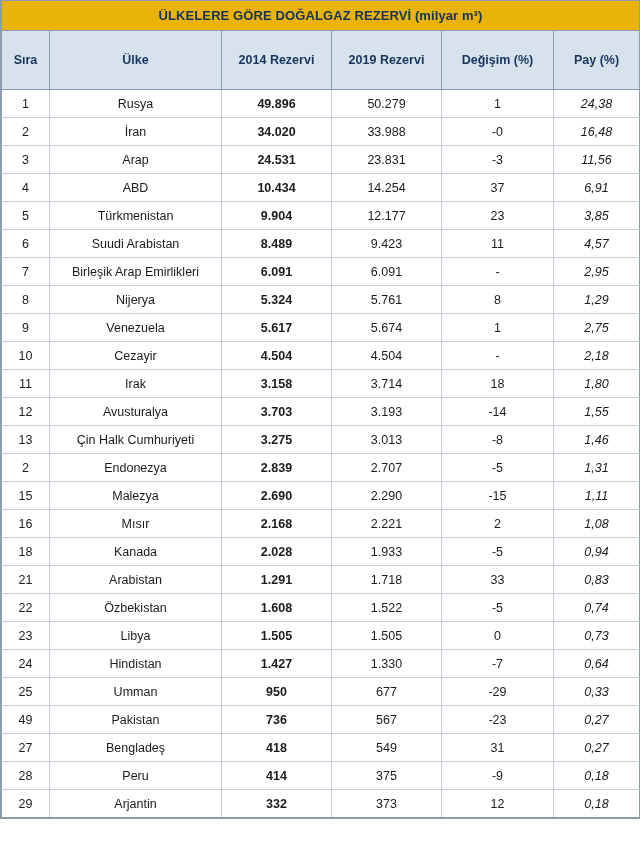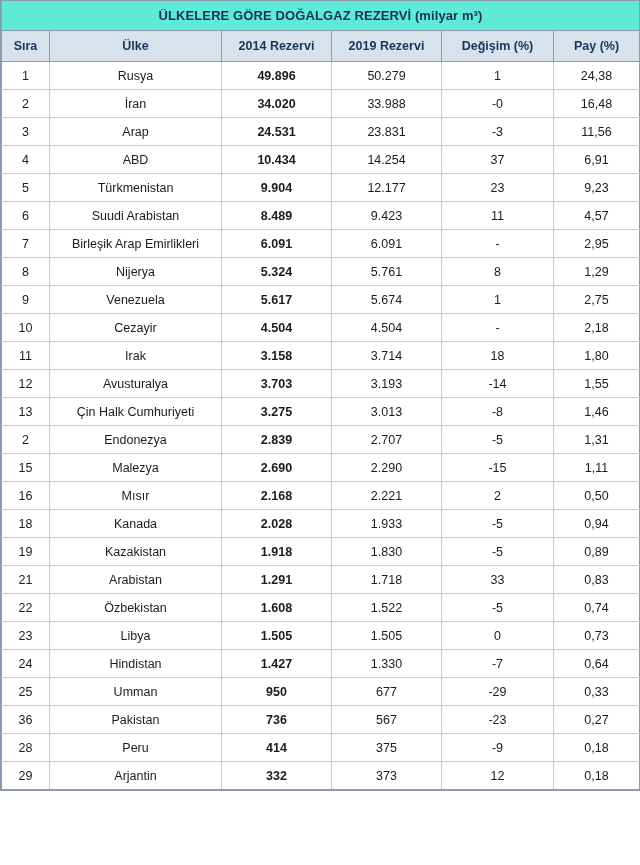--- a/index.html
+++ b/index.html
@@ -19,36 +19,36 @@
     box-sizing: border-box;
     border: 1px solid #8c9bb0;
     border-top: none;
   }
   table.reserves {
     width: 100%;
     border-collapse: collapse;
     table-layout: fixed;
   }
   caption.title {
-    background: #5eead4;
+    background: #eab308;
     color: #14325c;
     font-size: 13px;
     font-weight: bold;
     text-align: center;
     padding: 7px 4px 7px;
     border: 1px solid #8c9bb0;
     border-bottom: none;
     letter-spacing: 0.1px;
   }
   table.reserves th {
     background: #d8e2ec;
     color: #15355f;
     font-size: 12.5px;
     font-weight: bold;
-    padding: 8px 6px;
+    padding: 22px 6px;
     border: 1px solid #8c9bb0;
     text-align: center;
     white-space: nowrap;
     margin-top: 33px;
   }
   table.reserves td {
     font-size: 12.5px;
     padding: 4px 6px;
     border: 1px solid #c3ccd8;
     text-align: center;
@@ -68,21 +68,21 @@
   .col-2014   { width: 110px; }
   .col-2019   { width: 110px; }
   .col-change { width: 112px; }
   .col-share  { width: 86px; }
 
   td.c-rank   { text-align: center; }
   td.c-country{ text-align: center; }
   td.c-2014   { text-align: center; font-weight: bold; }
   td.c-2019   { text-align: center; }
   td.c-change { text-align: right; padding-right: 24px; }
-  td.c-share  { text-align: right; padding-right: 12px; }
+  td.c-share  { text-align: right; padding-right: 12px; font-style: italic; }
 </style>
 </head>
 <body>
 
 <div class="table-wrap">
   <table class="reserves">
     <caption class="title">ÜLKELERE GÖRE DOĞALGAZ REZERVİ (milyar m³)</caption>
     <colgroup>
       <col class="col-rank">
       <col class="col-country">
@@ -133,21 +133,21 @@
           <td class="c-2019">14.254</td>
           <td class="c-change">37</td>
           <td class="c-share">6,91</td>
         </tr>
         <tr>
           <td class="c-rank">5</td>
           <td class="c-country">Türkmenistan</td>
           <td class="c-2014">9.904</td>
           <td class="c-2019">12.177</td>
           <td class="c-change">23</td>
-          <td class="c-share">9,23</td>
+          <td class="c-share">3,85</td>
         </tr>
         <tr>
           <td class="c-rank">6</td>
           <td class="c-country">Suudi Arabistan</td>
           <td class="c-2014">8.489</td>
           <td class="c-2019">9.423</td>
           <td class="c-change">11</td>
           <td class="c-share">4,57</td>
         </tr>
         <tr>
@@ -221,39 +221,31 @@
           <td class="c-2019">2.290</td>
           <td class="c-change">-15</td>
           <td class="c-share">1,11</td>
         </tr>
         <tr>
           <td class="c-rank">16</td>
           <td class="c-country">Mısır</td>
           <td class="c-2014">2.168</td>
           <td class="c-2019">2.221</td>
           <td class="c-change">2</td>
-          <td class="c-share">0,50</td>
+          <td class="c-share">1,08</td>
         </tr>
         <tr>
           <td class="c-rank">18</td>
           <td class="c-country">Kanada</td>
           <td class="c-2014">2.028</td>
           <td class="c-2019">1.933</td>
           <td class="c-change">-5</td>
           <td class="c-share">0,94</td>
         </tr>
         <tr>
-          <td class="c-rank">19</td>
-          <td class="c-country">Kazakistan</td>
-          <td class="c-2014">1.918</td>
-          <td class="c-2019">1.830</td>
-          <td class="c-change">-5</td>
-          <td class="c-share">0,89</td>
-        </tr>
-        <tr>
           <td class="c-rank">21</td>
           <td class="c-country">Arabistan</td>
           <td class="c-2014">1.291</td>
           <td class="c-2019">1.718</td>
           <td class="c-change">33</td>
           <td class="c-share">0,83</td>
         </tr>
         <tr>
           <td class="c-rank">22</td>
           <td class="c-country">Özbekistan</td>
@@ -280,25 +272,33 @@
         </tr>
         <tr>
           <td class="c-rank">25</td>
           <td class="c-country">Umman</td>
           <td class="c-2014">950</td>
           <td class="c-2019">677</td>
           <td class="c-change">-29</td>
           <td class="c-share">0,33</td>
         </tr>
         <tr>
-          <td class="c-rank">36</td>
+          <td class="c-rank">49</td>
           <td class="c-country">Pakistan</td>
           <td class="c-2014">736</td>
           <td class="c-2019">567</td>
           <td class="c-change">-23</td>
+          <td class="c-share">0,27</td>
+        </tr>
+        <tr>
+          <td class="c-rank">27</td>
+          <td class="c-country">Bengladeş</td>
+          <td class="c-2014">418</td>
+          <td class="c-2019">549</td>
+          <td class="c-change">31</td>
           <td class="c-share">0,27</td>
         </tr>
         <tr>
           <td class="c-rank">28</td>
           <td class="c-country">Peru</td>
           <td class="c-2014">414</td>
           <td class="c-2019">375</td>
           <td class="c-change">-9</td>
           <td class="c-share">0,18</td>
         </tr>

